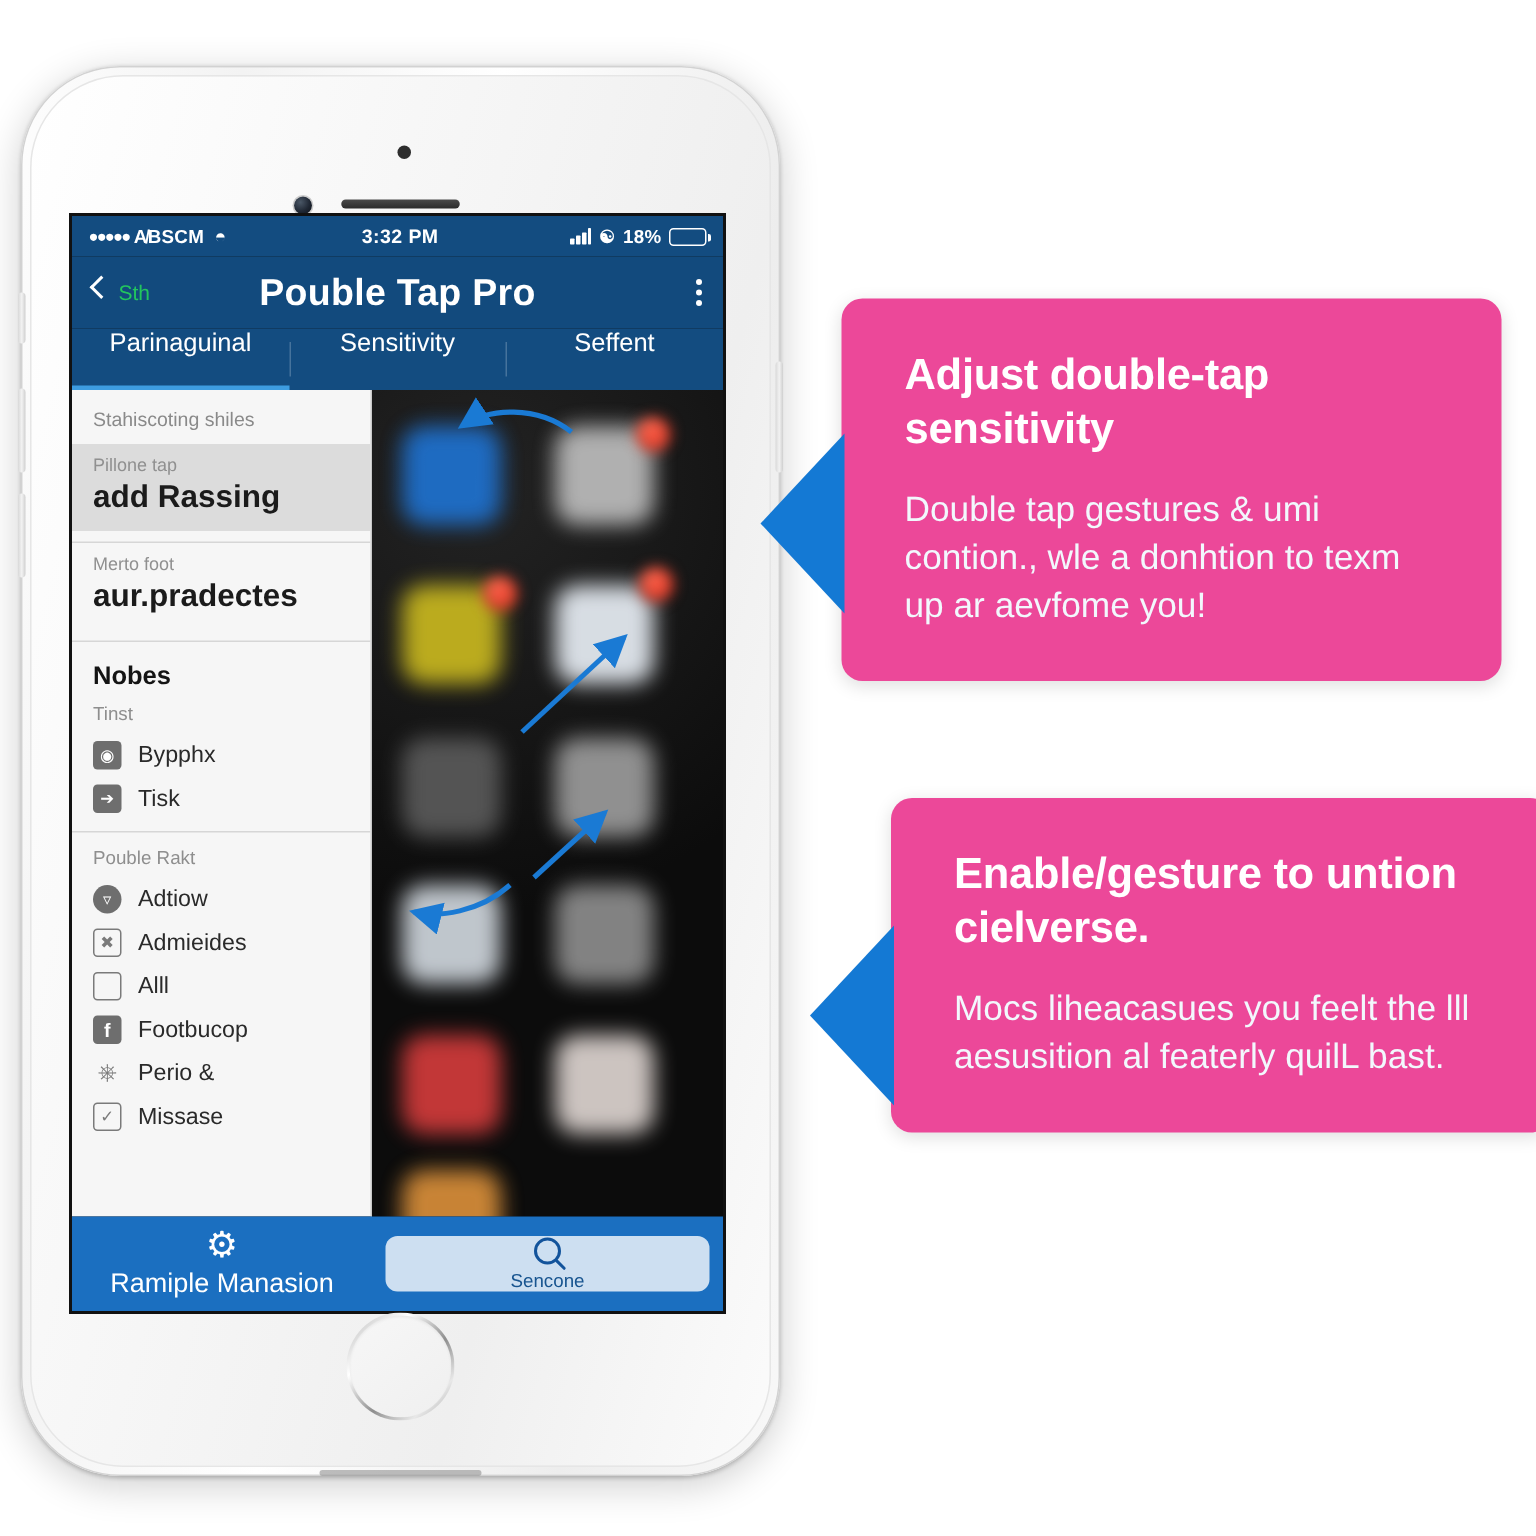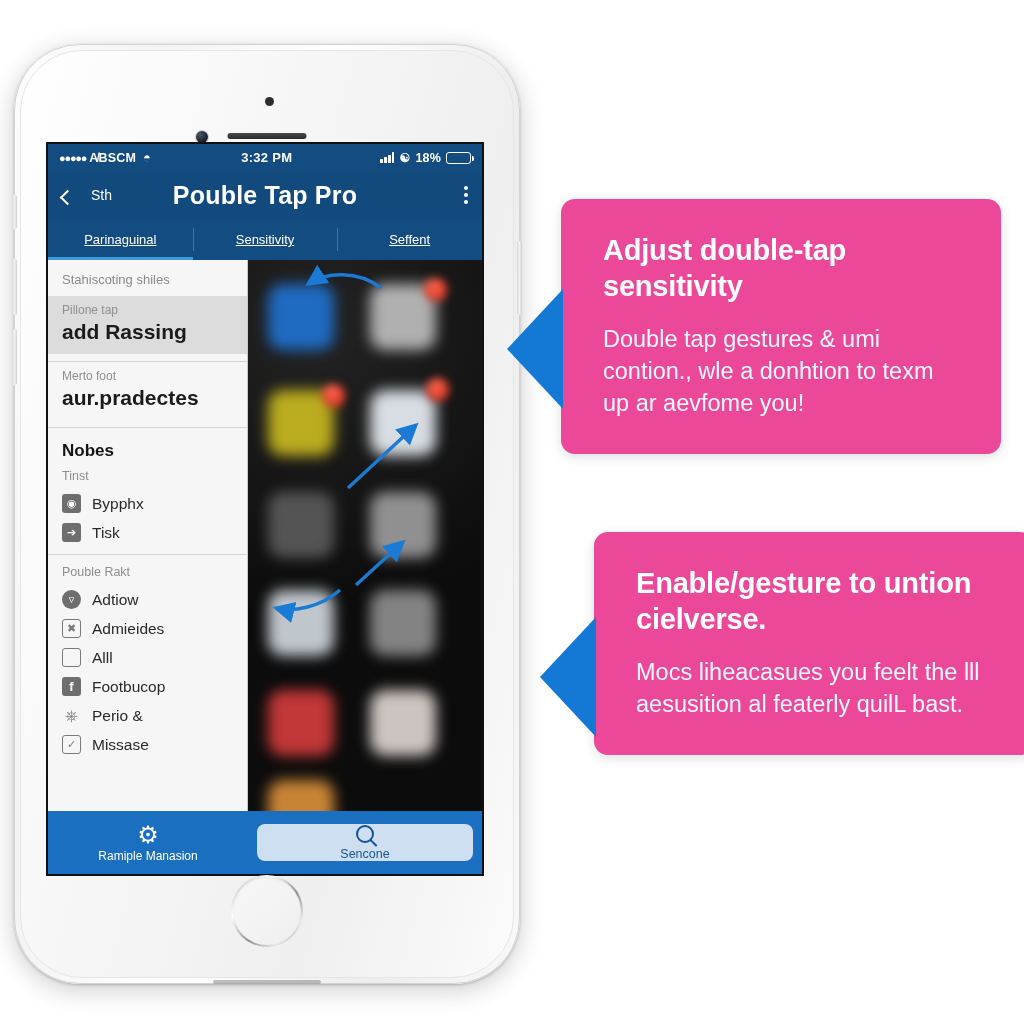--- a/index.html
+++ b/index.html
@@ -111,21 +111,21 @@
     width:2.4px; height:5px; background:#fff; border-radius:0 1.5px 1.5px 0;
   }
   #battery-fill { height:100%; background:#fff; border-radius:1px; }
 
   
   #nav-bar {
     height:48px; background:#124a7d;
     display:flex; align-items:center; padding:0 14px;
     position:relative;
   }
-  #back-button { display:flex; align-items:flex-end; gap:18px; color:#ffffff; cursor:pointer; }
+  #back-button { display:flex; align-items:flex-start; gap:6px; color:#22c55e; cursor:pointer; }
   #back-chevron {
     width:11px; height:11px;
     border-left:2.6px solid #fff; border-bottom:2.6px solid #fff;
     transform:rotate(45deg); margin-top:-1px;
   }
   #back-label { font-size:14px; }
   #nav-title {
     position:absolute; left:0; right:0; text-align:center;
     color:#ffffff; font-size:25px; font-weight:bold; letter-spacing:.2px;
     pointer-events:none;
@@ -136,22 +136,22 @@
   }
   #overflow-menu span { width:4px; height:4px; border-radius:50%; background:#fff; display:block; }
 
   
   #tab-bar {
     height:41px; background:#134c80;
     display:flex; align-items:stretch;
     position:relative;
   }
   .tab {
-    flex:1; display:flex; align-items:center; justify-content:center;
-    color:#ffffff; font-size:13px; position:relative; cursor:pointer;text-decoration:underline;
+    flex:1; display:flex; align-items:flex-start; justify-content:center;
+    color:#ffffff; font-size:17px; position:relative; cursor:pointer;
   }
   .tab + .tab:before {
     content:''; position:absolute; left:0; top:9px; bottom:9px;
     width:1px; background:rgba(255,255,255,.22);
   }
   .tab.active:after {
     content:''; position:absolute; left:0; right:0; bottom:0;
     height:3.5px; background:#3d9ce0;
   }
 
@@ -212,21 +212,21 @@
   #bottom-bar {
     height:63px; background:#1b6fc0;
     display:flex; align-items:center; position:relative;
   }
   #toolbar-settings {
     width:200px; display:flex; flex-direction:column;
     align-items:center; justify-content:center; gap:2px;
     color:#fff; cursor:pointer;
   }
   #gear-glyph { font-size:24px; line-height:24px; }
-  #toolbar-settings-label { font-size:12px; }
+  #toolbar-settings-label { font-size:18px; }
   #toolbar-search {
     flex:1; margin:6px 9px; height:37px; border-radius:8px;
     background:rgba(255,255,255,.78);
     display:flex; flex-direction:column; align-items:center; justify-content:center;
     gap:4px; cursor:pointer;
   }
   #search-glyph {
     width:18px; height:18px; border:2.4px solid #12539b; border-radius:50%;
     position:relative;
   }

